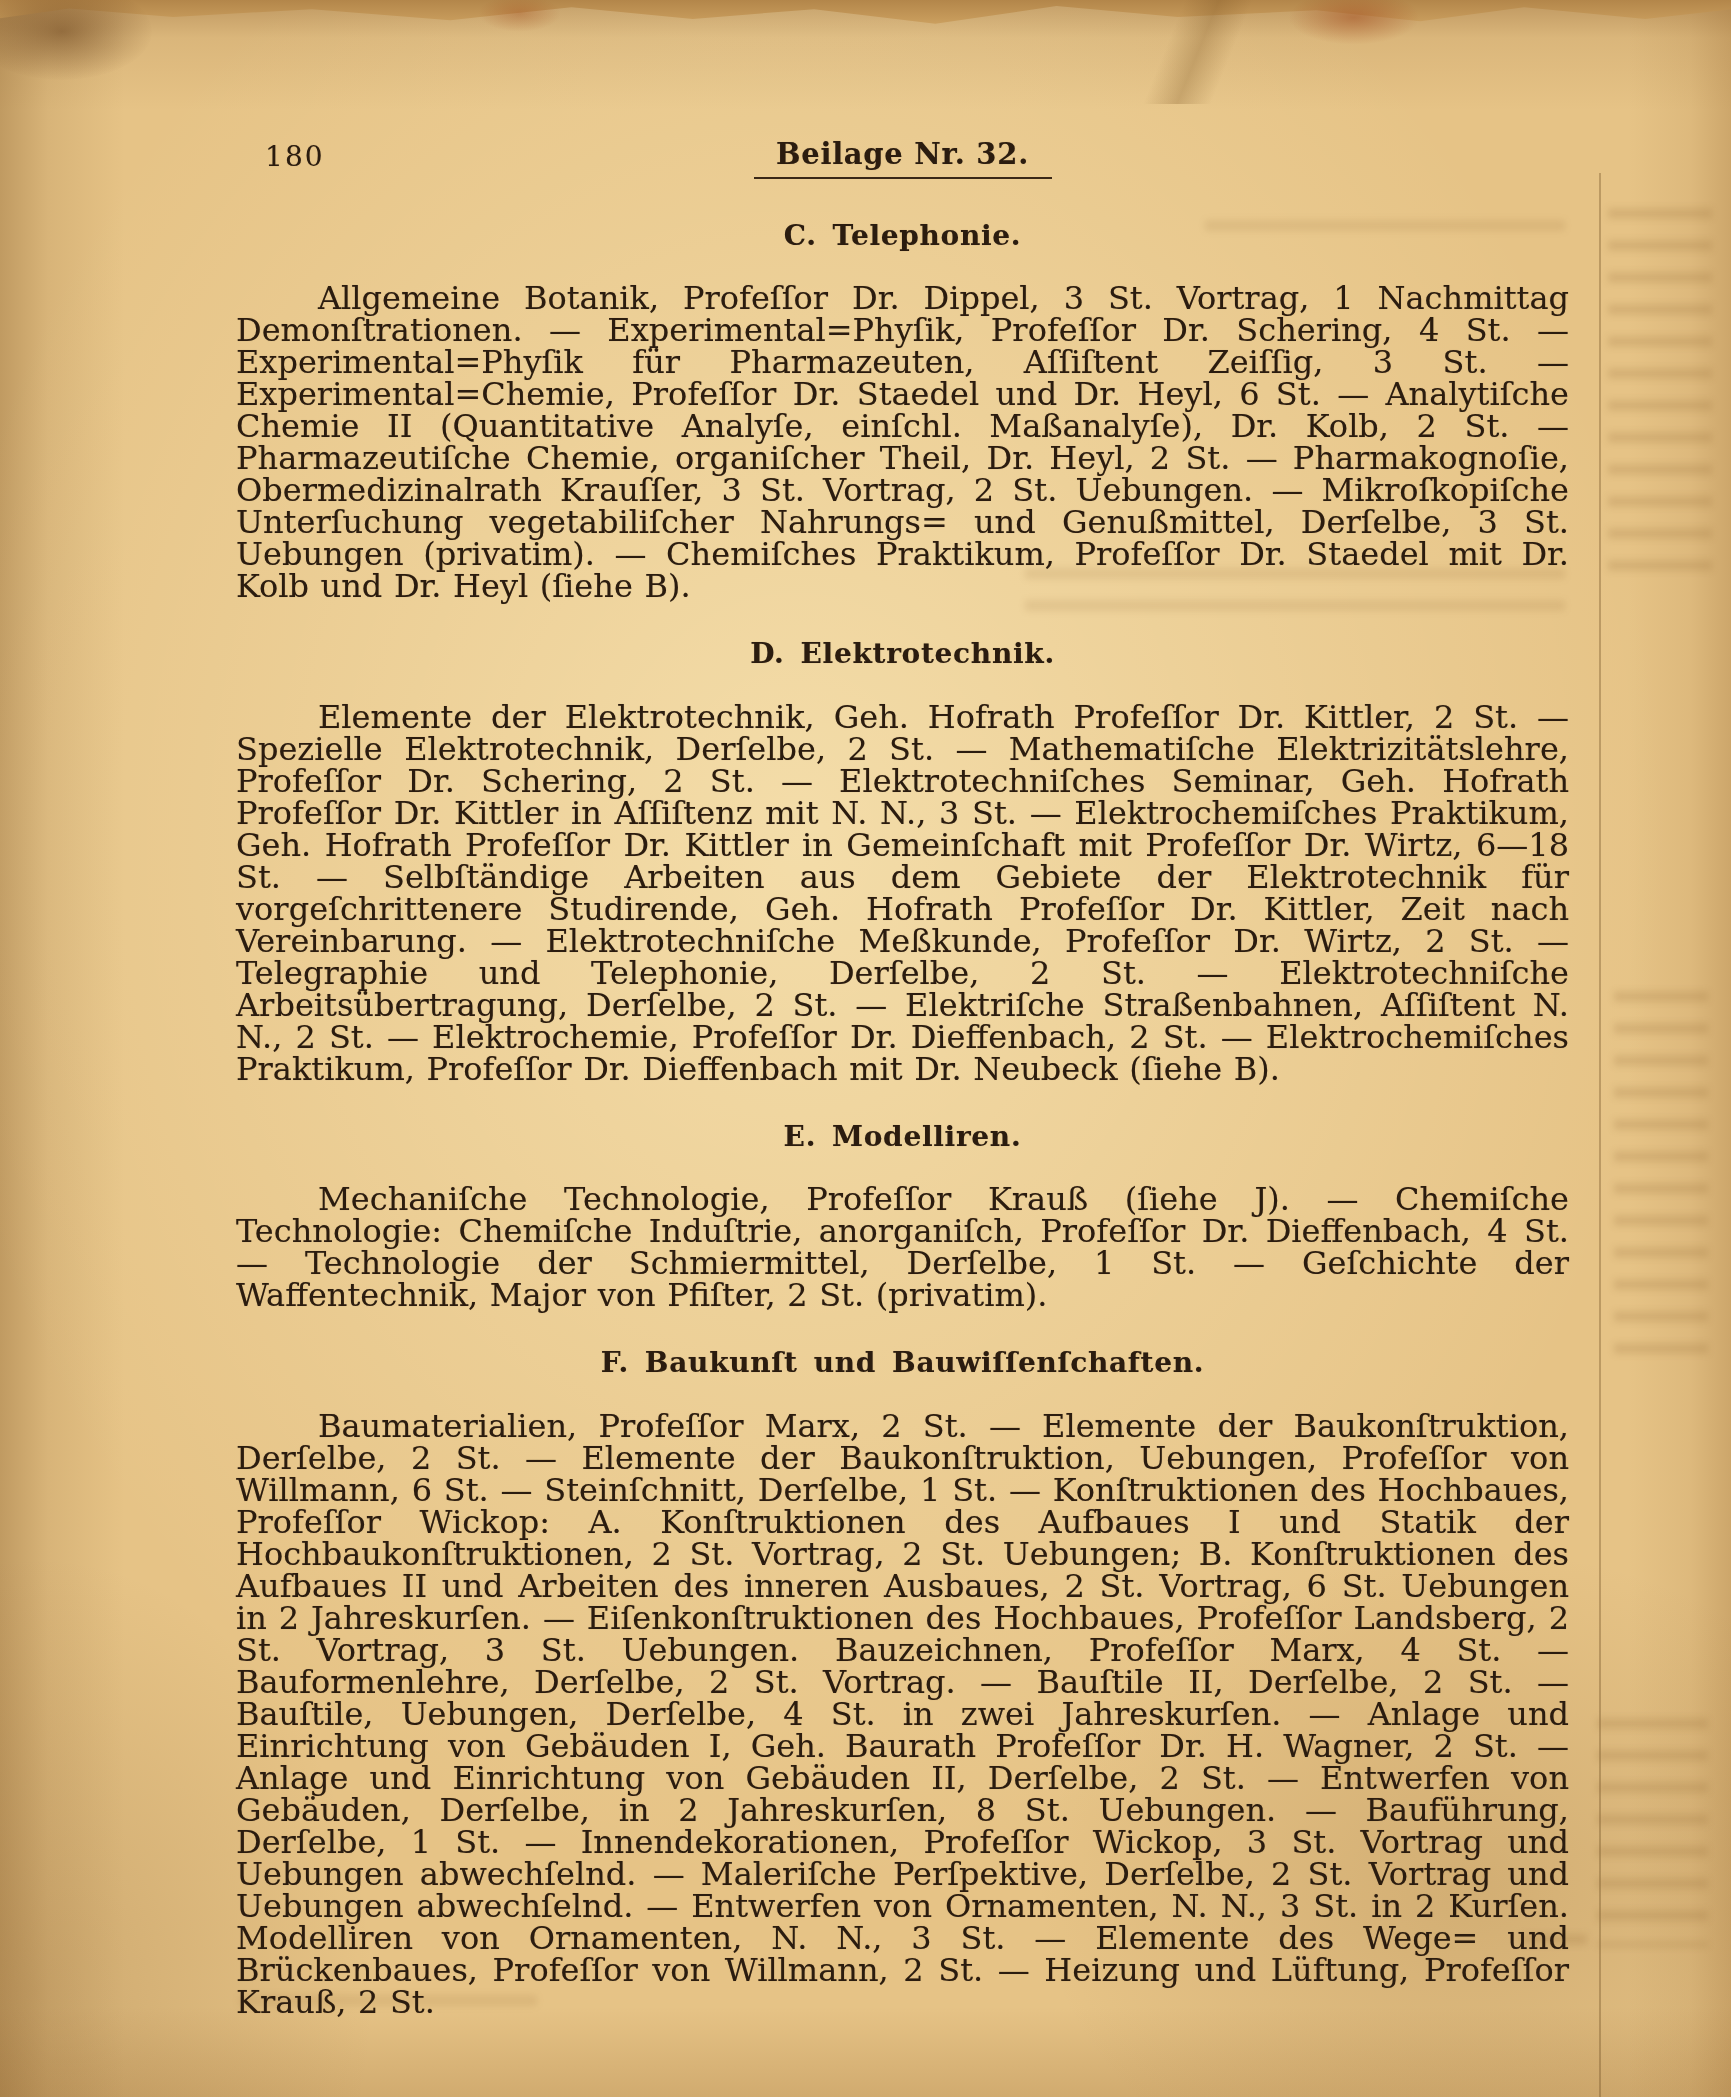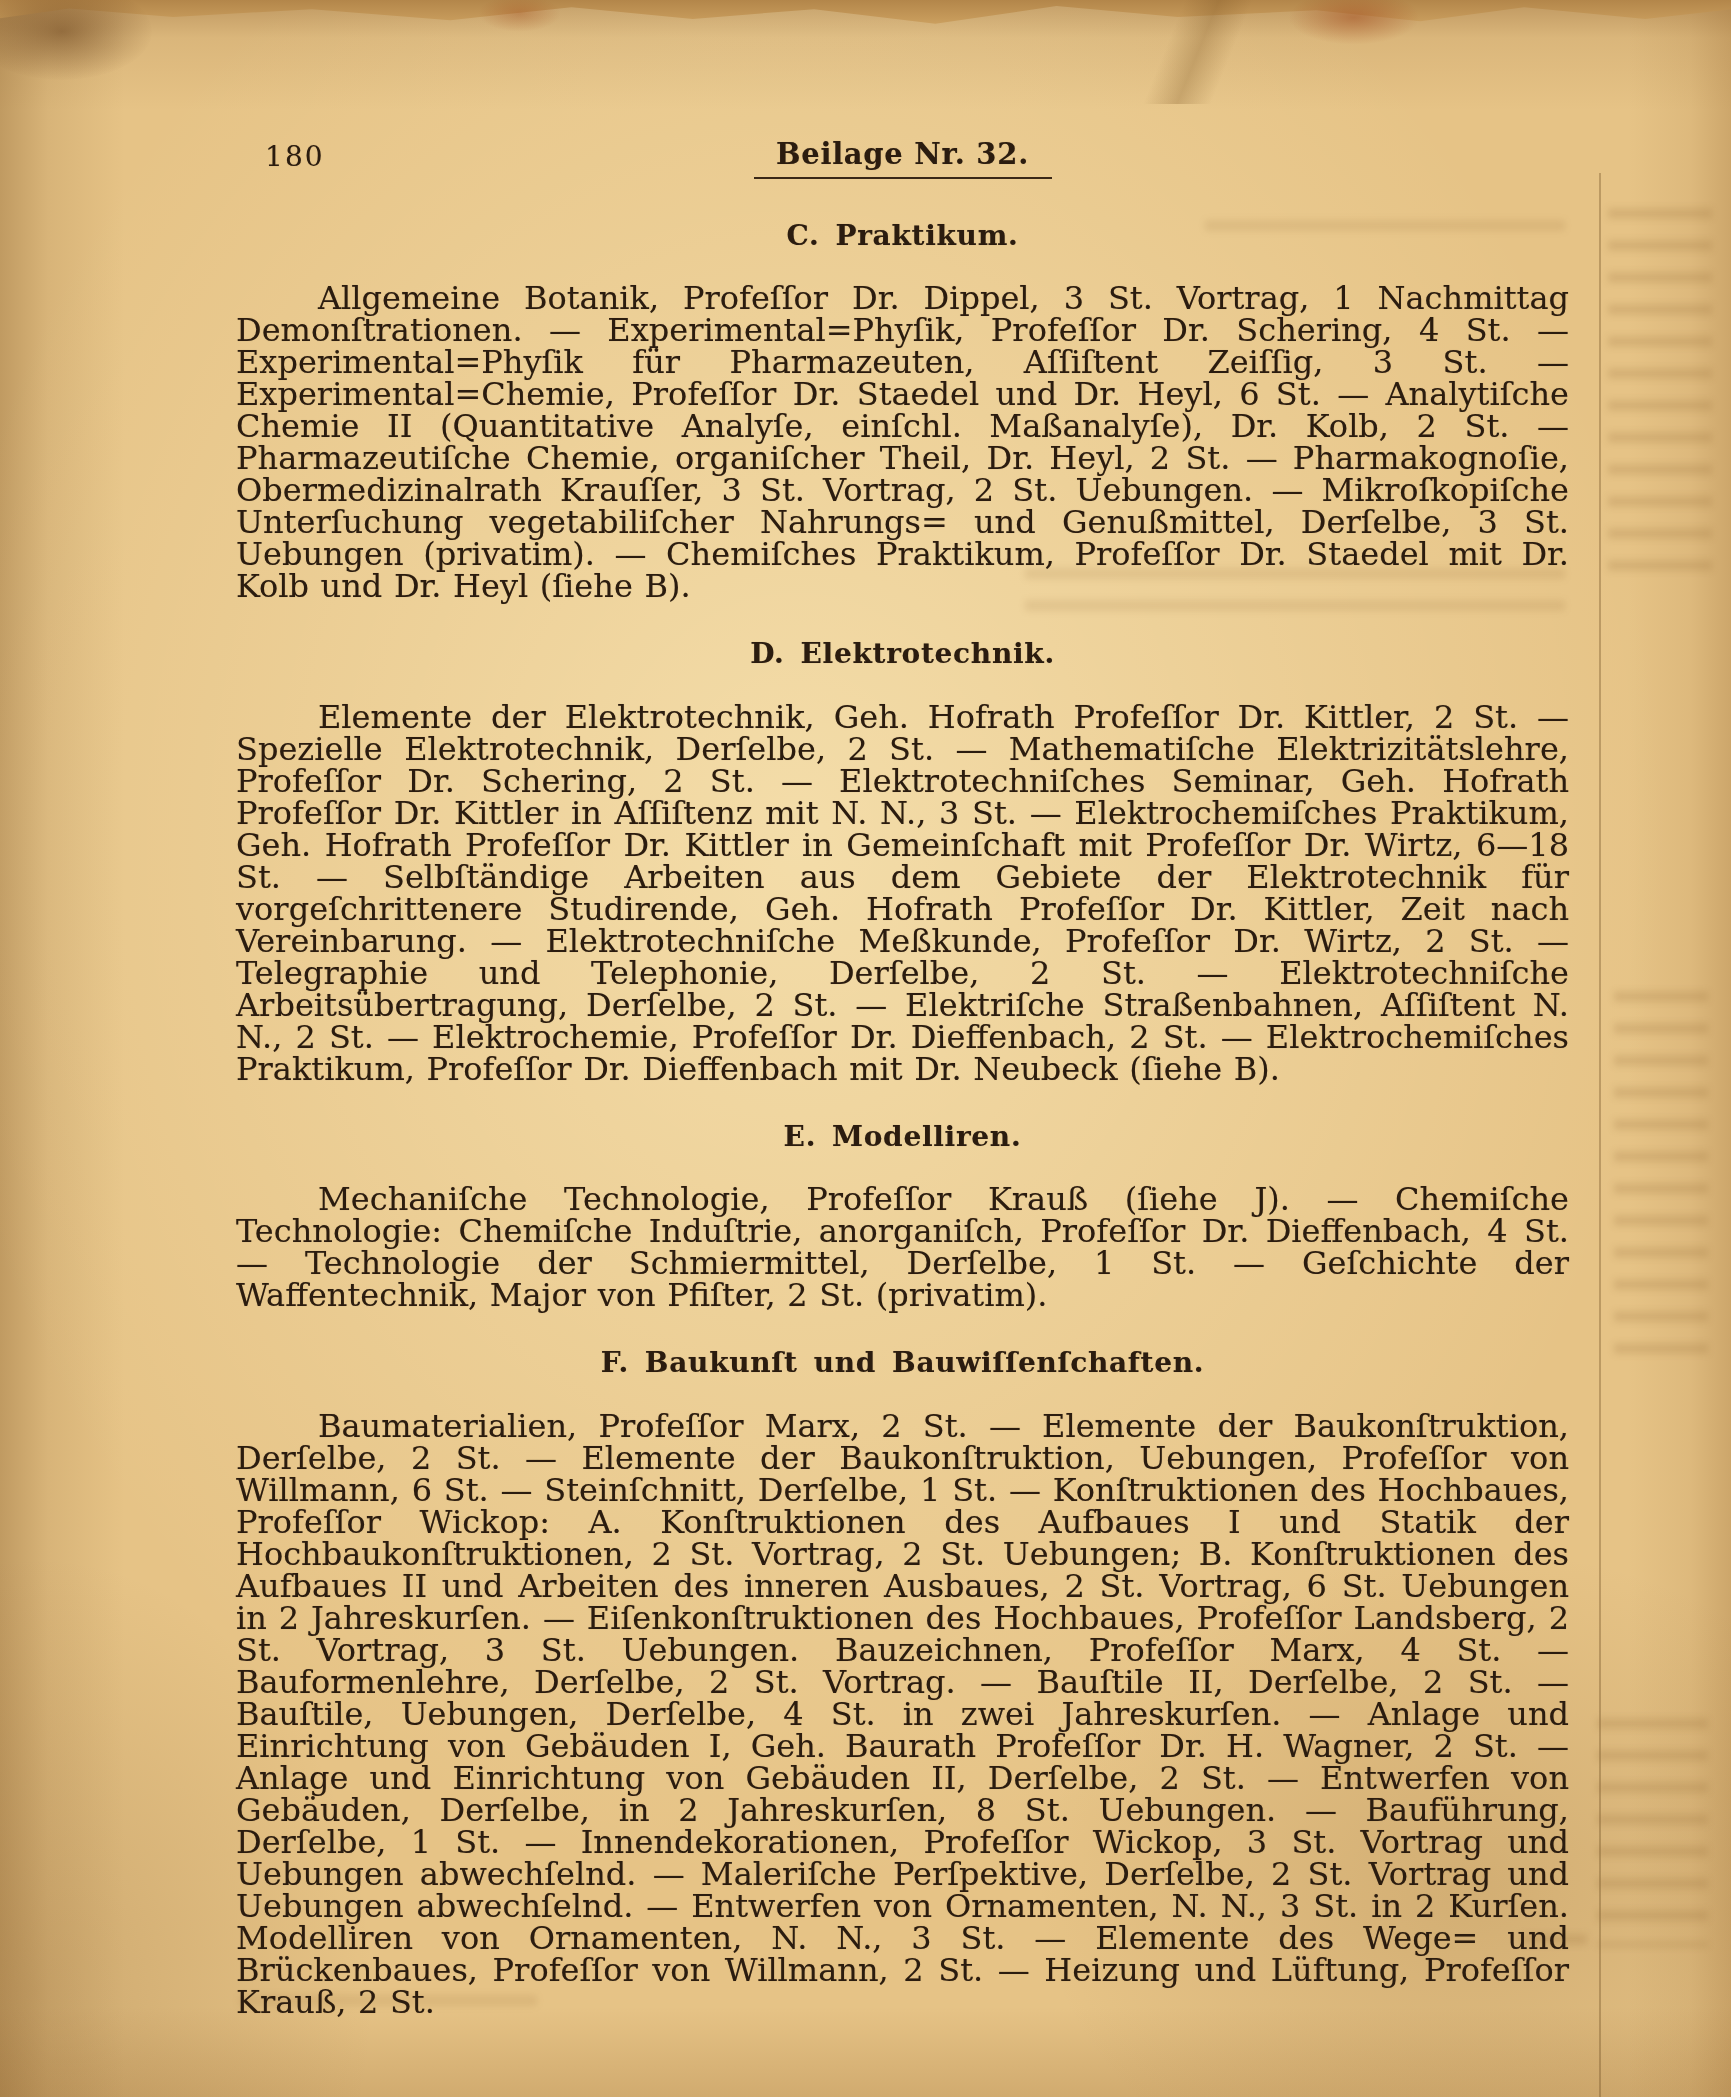--- a/index.html
+++ b/index.html
@@ -103,21 +103,21 @@
 
   <header class="header-row">
     <span class="page-number">180</span>
     <div class="page-title-wrap">
       <span class="page-title">Beilage Nr. 32.</span>
       <div class="header-rule"></div>
     </div>
   </header>
 
   <section class="section section-first">
-    <h2 class="section-heading">C. Praktikum.</h2>
+    <h2 class="section-heading">C. Telephonie.</h2>
     <p class="section-body">Allgemeine Botanik, Profeſſor Dr. Dippel, 3 St. Vortrag, 1 Nachmittag Demonſtrationen. — Experimental=Phyſik, Profeſſor Dr. Schering, 4 St. — Experimental=Phyſik für Pharmazeuten, Aſſiſtent Zeiſſig, 3 St. — Experimental=Chemie, Profeſſor Dr. Staedel und Dr. Heyl, 6 St. — Analytiſche Chemie II (Quantitative Analyſe, einſchl. Maßanalyſe), Dr. Kolb, 2 St. — Pharmazeutiſche Chemie, organiſcher Theil, Dr. Heyl, 2 St. — Pharmakognoſie, Obermedizinalrath Krauſſer, 3 St. Vortrag, 2 St. Uebungen. — Mikroſkopiſche Unterſuchung vegetabiliſcher Nahrungs= und Genußmittel, Derſelbe, 3 St. Uebungen (privatim). — Chemiſches Praktikum, Profeſſor Dr. Staedel mit Dr. Kolb und Dr. Heyl (ſiehe B).</p>
   </section>
 
   <section class="section">
     <h2 class="section-heading">D. Elektrotechnik.</h2>
     <p class="section-body">Elemente der Elektrotechnik, Geh. Hofrath Profeſſor Dr. Kittler, 2 St. — Spezielle Elektrotechnik, Derſelbe, 2 St. — Mathematiſche Elektrizitätslehre, Profeſſor Dr. Schering, 2 St. — Elektrotechniſches Seminar, Geh. Hofrath Profeſſor Dr. Kittler in Aſſiſtenz mit N. N., 3 St. — Elektrochemiſches Praktikum, Geh. Hofrath Profeſſor Dr. Kittler in Gemeinſchaft mit Profeſſor Dr. Wirtz, 6—18 St. — Selbſtändige Arbeiten aus dem Gebiete der Elektrotechnik für vorgeſchrittenere Studirende, Geh. Hofrath Profeſſor Dr. Kittler, Zeit nach Vereinbarung. — Elektrotechniſche Meßkunde, Profeſſor Dr. Wirtz, 2 St. — Telegraphie und Telephonie, Derſelbe, 2 St. — Elektrotechniſche Arbeitsübertragung, Derſelbe, 2 St. — Elektriſche Straßenbahnen, Aſſiſtent N. N., 2 St. — Elektrochemie, Profeſſor Dr. Dieffenbach, 2 St. — Elektrochemiſches Praktikum, Profeſſor Dr. Dieffenbach mit Dr. Neubeck (ſiehe B).</p>
   </section>
 
   <section class="section">
     <h2 class="section-heading">E. Modelliren.</h2>

